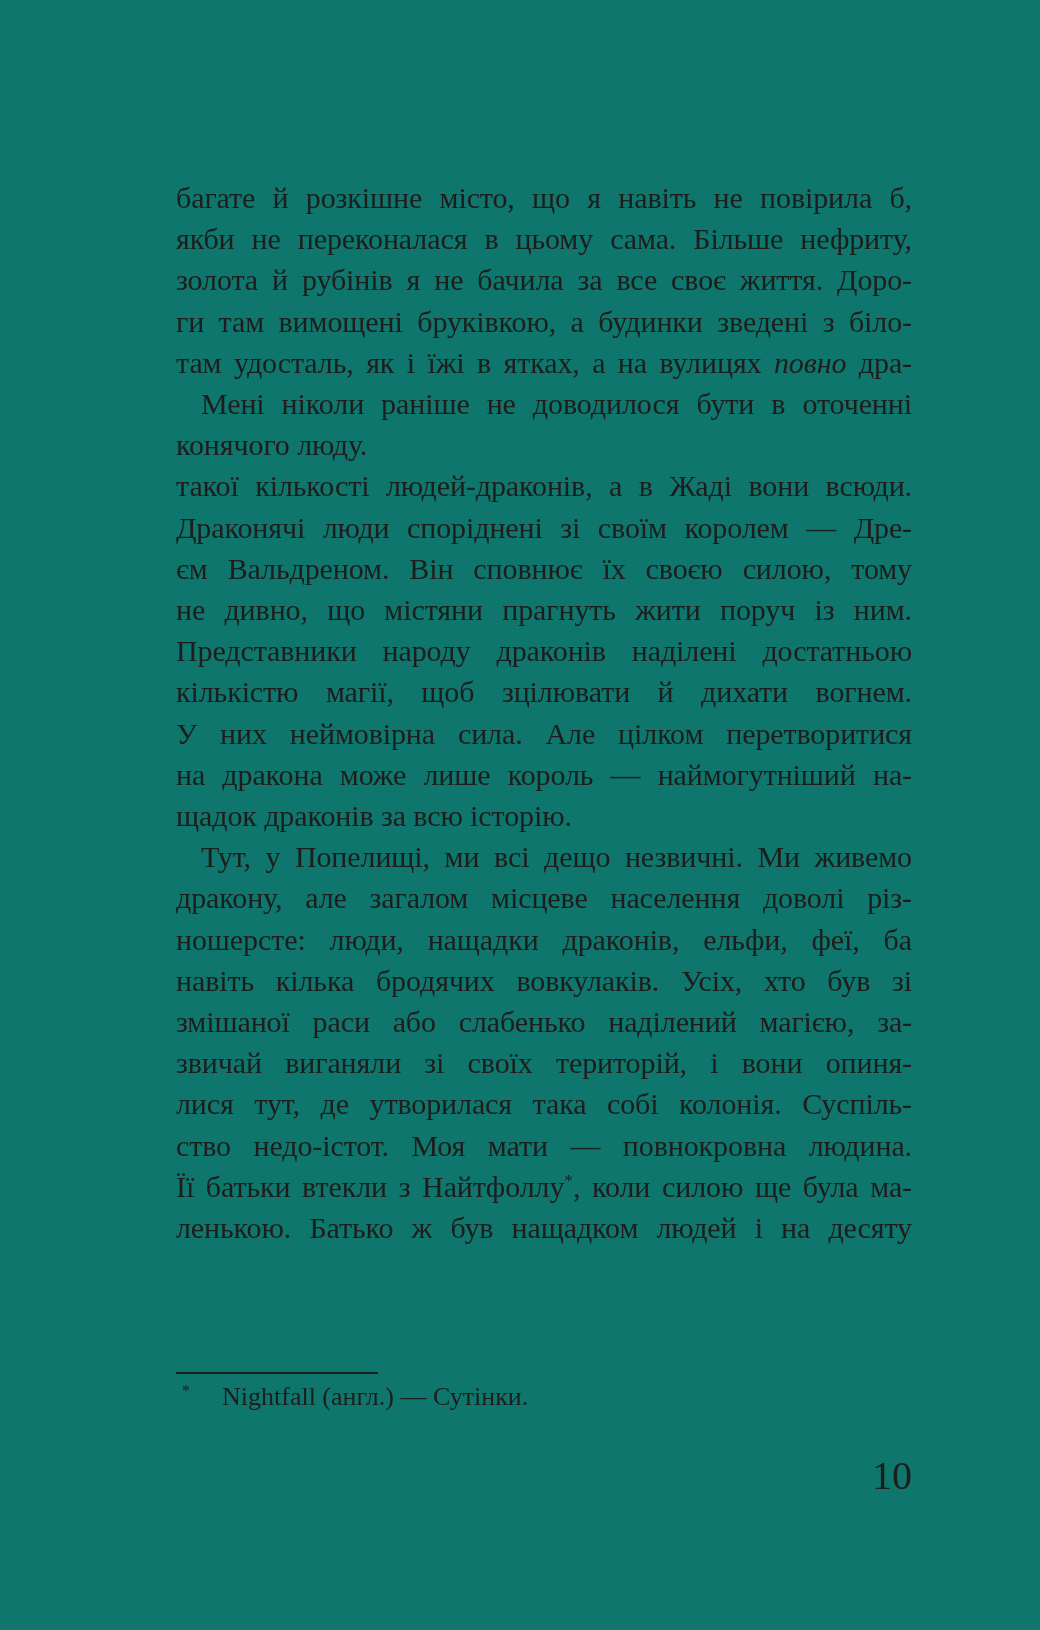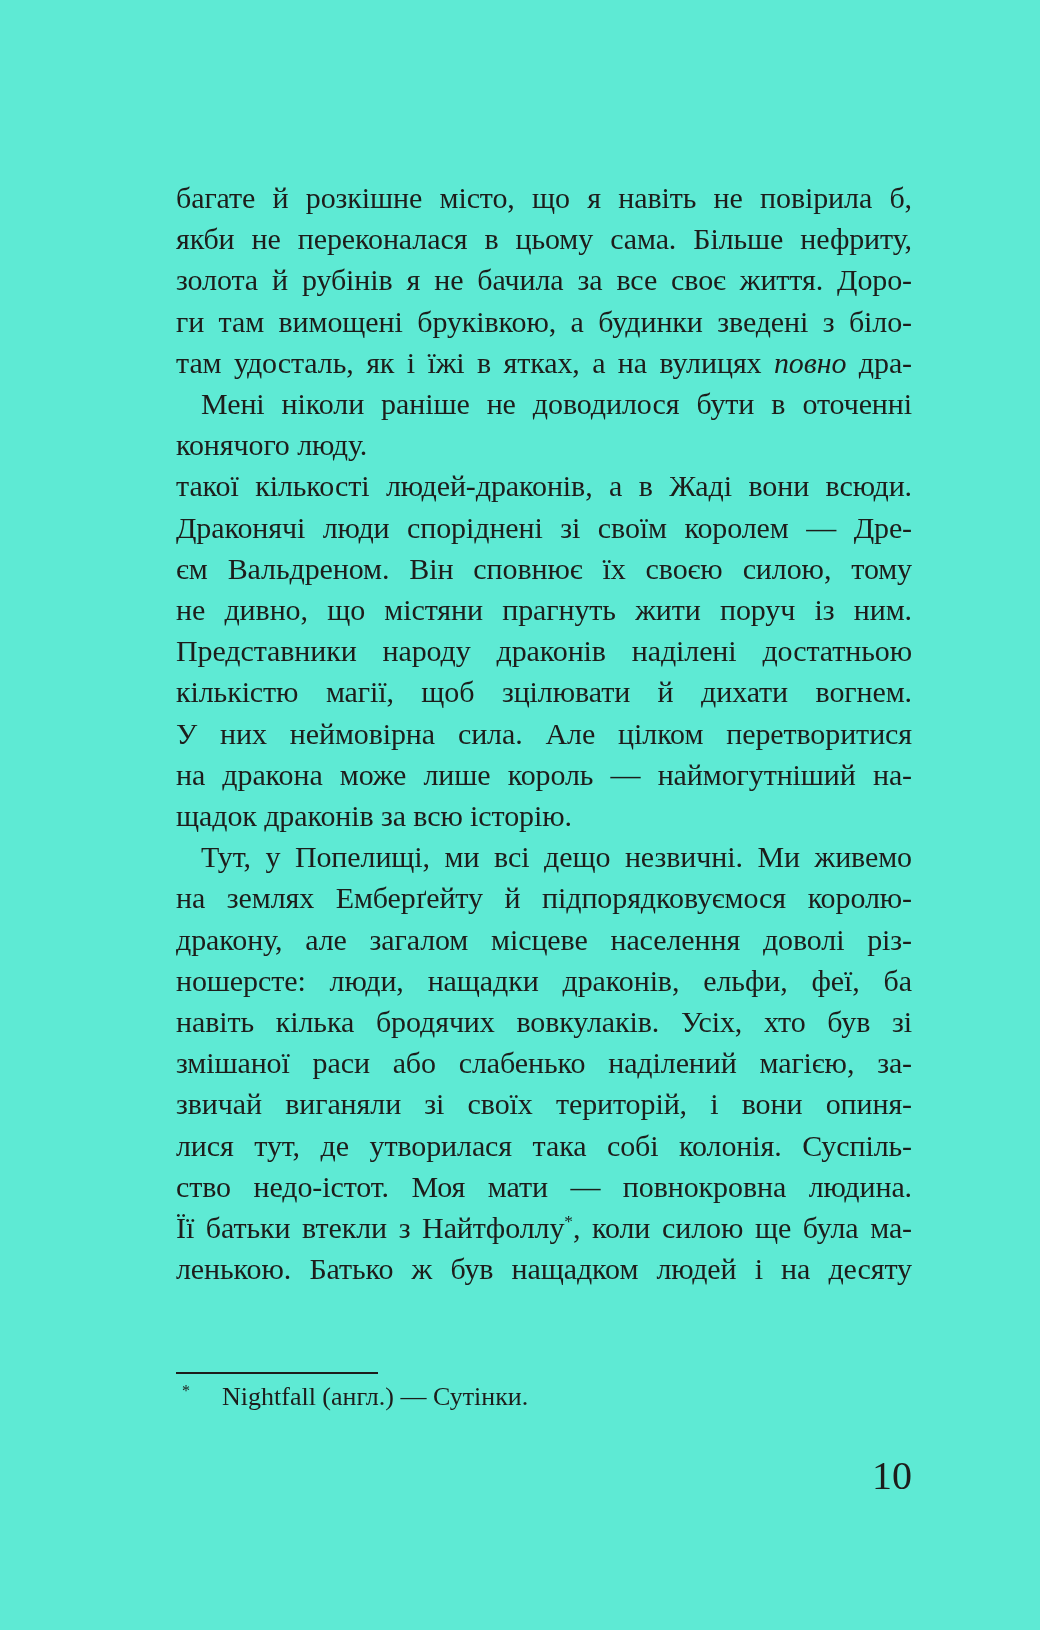--- a/index.html
+++ b/index.html
@@ -4,21 +4,21 @@
 <style>
   html, body {
     margin: 0;
     padding: 0;
     background: #ffffff;
   }
   .page {
     position: relative;
     width: 1040px;
     height: 1630px;
-    background: #5eead4;
+    background: #0f766e;
     font-family: "Liberation Serif", "DejaVu Serif", serif;
     color: #1d1d1b;
     overflow: hidden;
   }
   .text-block {
     position: absolute;
     left: 176px;
     top: 177px;
     width: 736px;
   }
@@ -95,21 +95,20 @@
       <div class="line"><span>такої кількості людей-драконів, а в Жаді вони всюди.</span></div>
       <div class="line"><span>Драконячі люди споріднені зі своїм королем — Дре-</span></div>
       <div class="line"><span>єм Вальдреном. Він сповнює їх своєю силою, тому</span></div>
       <div class="line"><span>не дивно, що містяни прагнуть жити поруч із ним.</span></div>
       <div class="line"><span>Представники народу драконів наділені достатньою</span></div>
       <div class="line"><span>кількістю магії, щоб зцілювати й дихати вогнем.</span></div>
       <div class="line"><span>У них неймовірна сила. Але цілком перетворитися</span></div>
       <div class="line"><span>на дракона може лише король — наймогутніший на-</span></div>
       <div class="line pl"><span>щадок драконів за всю історію.</span></div>
       <div class="line ind"><span>Тут, у Попелищі, ми всі дещо незвичні. Ми живемо</span></div>
-      <div class="line"><span>на землях Емберґейту й підпорядковуємося королю-</span></div>
       <div class="line"><span>дракону, але загалом місцеве населення доволі різ-</span></div>
       <div class="line"><span>ношерсте: люди, нащадки драконів, ельфи, феї, ба</span></div>
       <div class="line"><span>навіть кілька бродячих вовкулаків. Усіх, хто був зі</span></div>
       <div class="line"><span>змішаної раси або слабенько наділений магією, за-</span></div>
       <div class="line"><span>звичай виганяли зі своїх територій, і вони опиня-</span></div>
       <div class="line"><span>лися тут, де утворилася така собі колонія. Суспіль-</span></div>
       <div class="line"><span>ство недо-істот. Моя мати — повнокровна людина.</span></div>
       <div class="line"><span>Її батьки втекли з Найтфоллу</span><span class="sup">*</span><span>, коли силою ще була ма-</span></div>
       <div class="line"><span>ленькою. Батько ж був нащадком людей і на десяту</span></div>
     </div>

